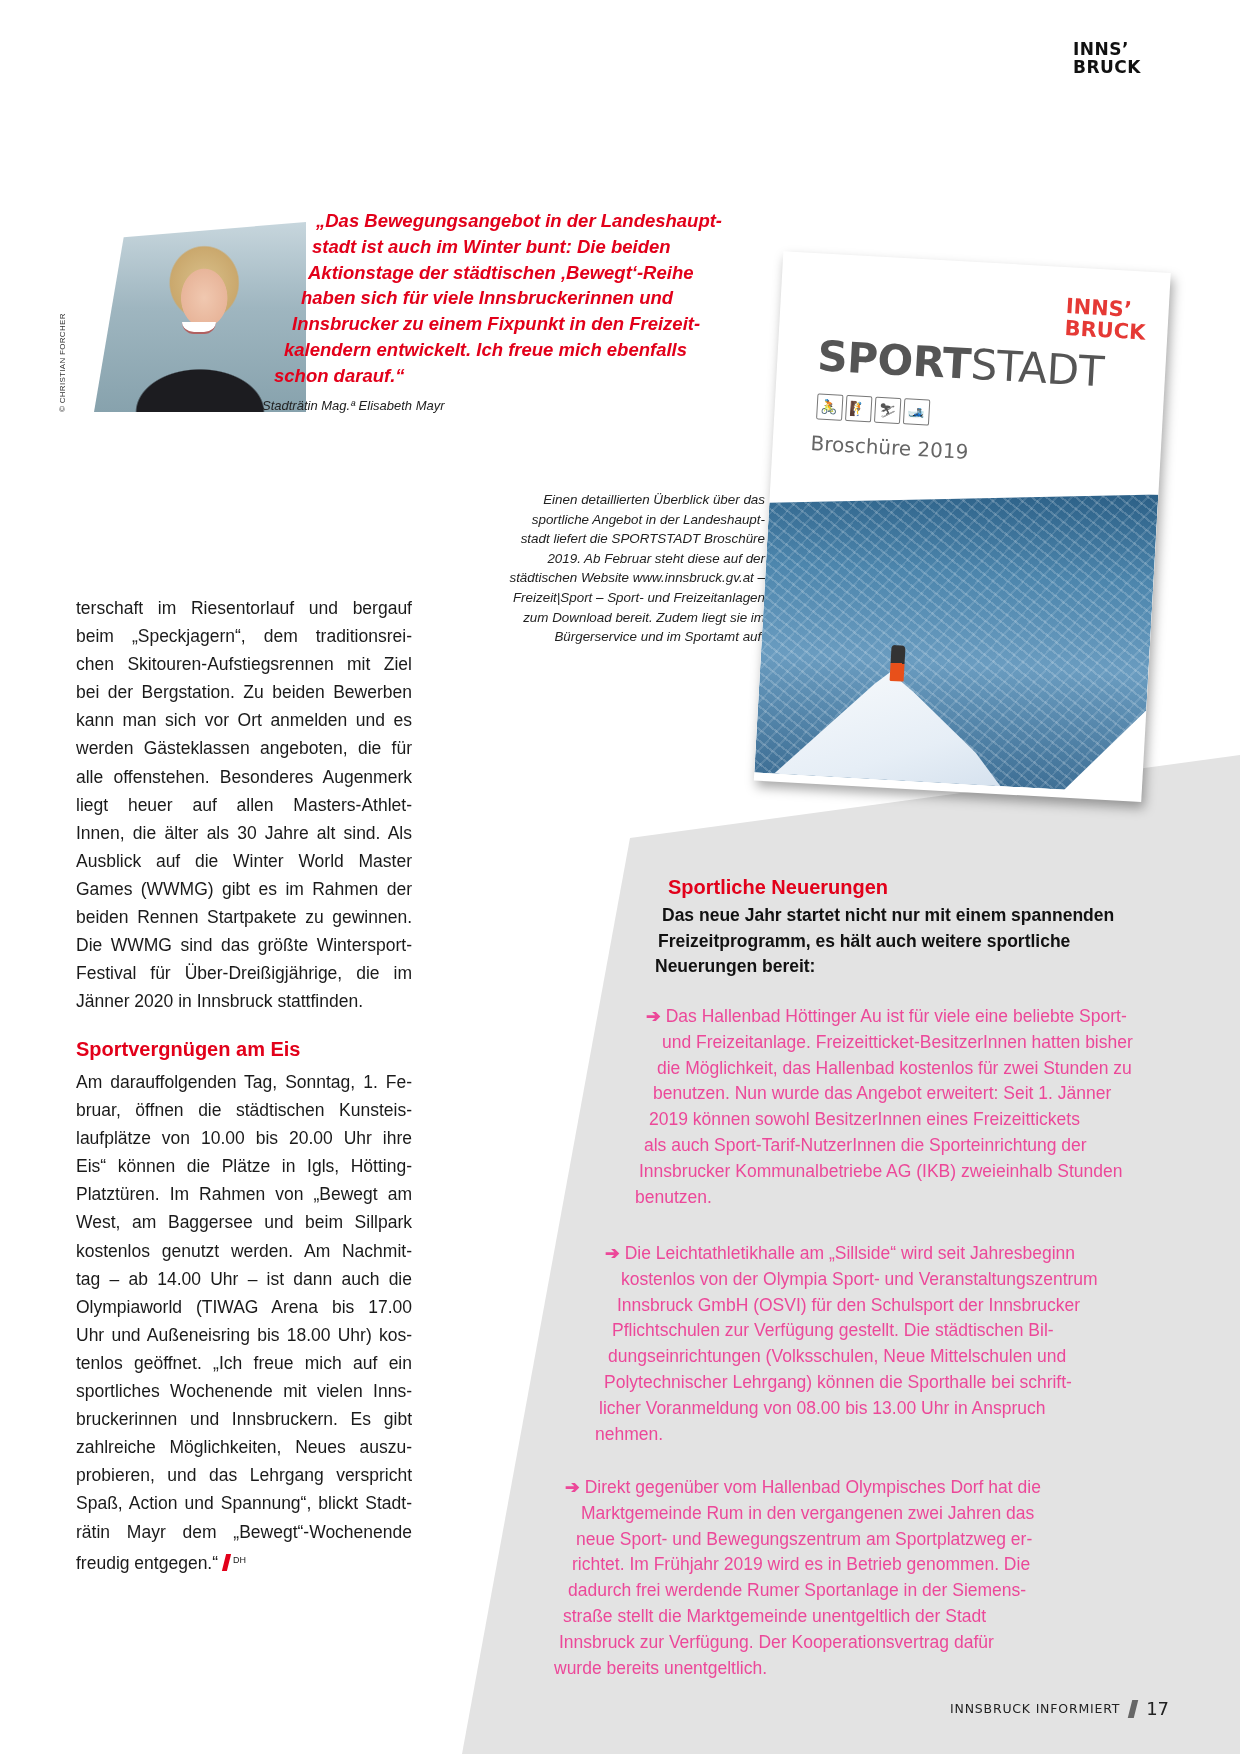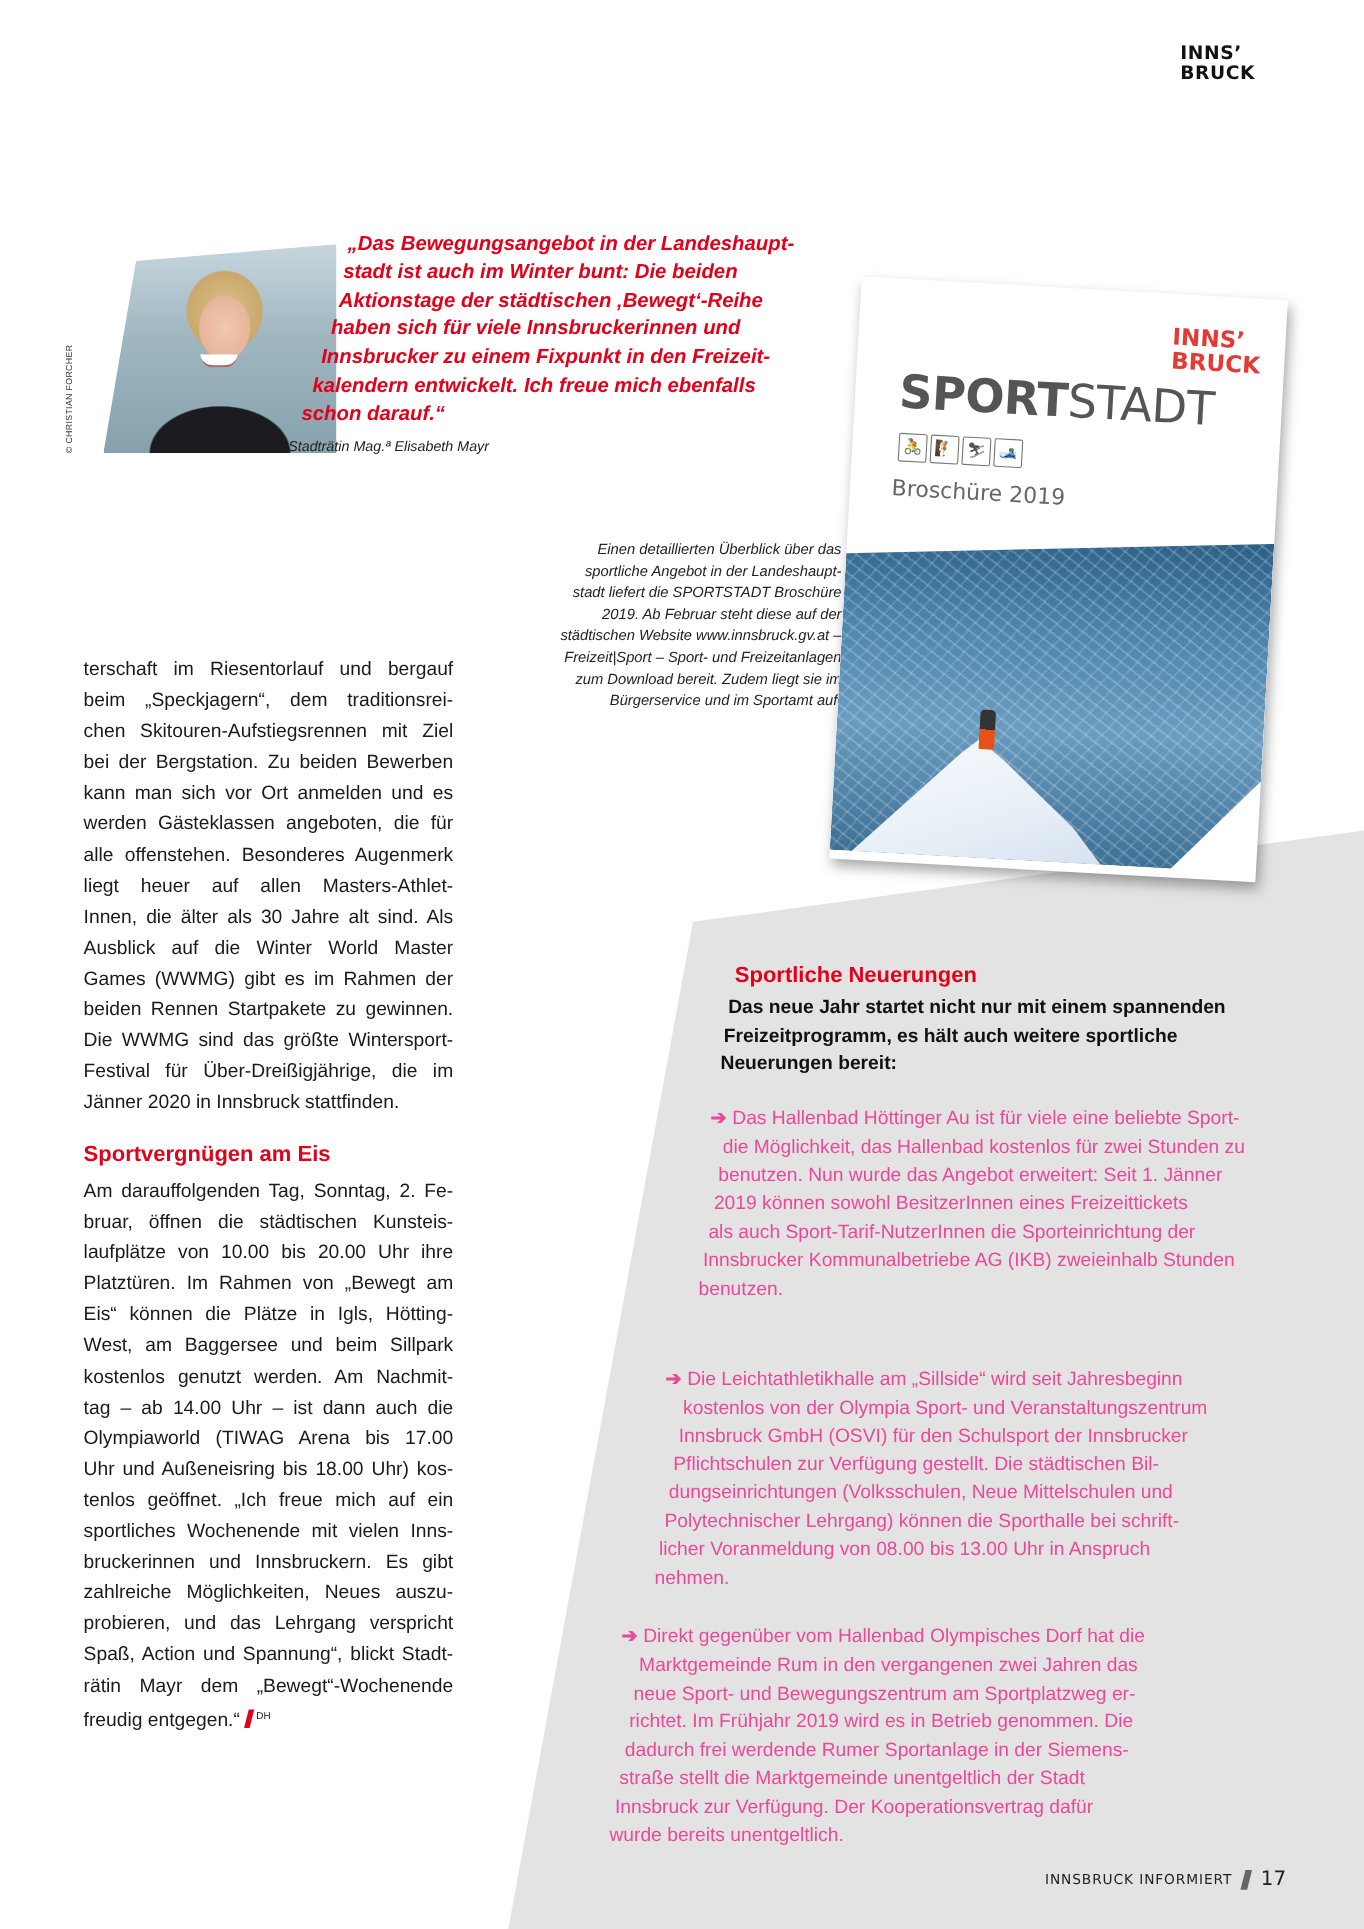--- a/index.html
+++ b/index.html
@@ -223,25 +223,25 @@
   <span class="ln">Games (WWMG) gibt es im Rahmen der</span>
   <span class="ln">beiden Rennen Startpakete zu gewinnen.</span>
   <span class="ln">Die WWMG sind das größte Wintersport-</span>
   <span class="ln">Festival für Über-Dreißigjährige, die im</span>
   <span class="ln last">Jänner 2020 in Innsbruck stattfinden.</span>
 </div>
 
 <div class="section-heading h-eis">Sportvergnügen am Eis</div>
 
 <div class="col-left eis">
-  <span class="ln">Am darauffolgenden Tag, Sonntag, 2. Fe-</span>
+  <span class="ln">Am darauffolgenden Tag, Sonntag, 1. Fe-</span>
   <span class="ln">bruar, öffnen die städtischen Kunsteis-</span>
   <span class="ln">laufplätze von 10.00 bis 20.00 Uhr ihre</span>
+  <span class="ln">Eis“ können die Plätze in Igls, Hötting-</span>
   <span class="ln">Platztüren. Im Rahmen von „Bewegt am</span>
-  <span class="ln">Eis“ können die Plätze in Igls, Hötting-</span>
   <span class="ln">West, am Baggersee und beim Sillpark</span>
   <span class="ln">kostenlos genutzt werden. Am Nachmit-</span>
   <span class="ln">tag – ab 14.00 Uhr – ist dann auch die</span>
   <span class="ln">Olympiaworld (TIWAG Arena bis 17.00</span>
   <span class="ln">Uhr und Außeneisring bis 18.00 Uhr) kos-</span>
   <span class="ln">tenlos geöffnet. „Ich freue mich auf ein</span>
   <span class="ln">sportliches Wochenende mit vielen Inns-</span>
   <span class="ln">bruckerinnen und Innsbruckern. Es gibt</span>
   <span class="ln">zahlreiche Möglichkeiten, Neues auszu-</span>
   <span class="ln">probieren, und das Lehrgang verspricht</span>
@@ -252,20 +252,21 @@
 
 <div class="section-heading h-neu">Sportliche Neuerungen</div>
 <div class="intro">
   <span style="margin-left:12px">Das neue Jahr startet nicht nur mit einem spannenden</span>
   <span style="margin-left:8px">Freizeitprogramm, es hält auch weitere sportliche</span>
   <span style="margin-left:5px">Neuerungen bereit:</span>
 </div>
 
 <div class="bullet" style="left:636px; top:1004px;">
   <span class="l" style="margin-left:10px"><span class="arrow">➔</span><span>Das Hallenbad Höttinger Au ist für viele eine beliebte Sport-</span></span>
+  <span class="l" style="margin-left:26px">und Freizeitanlage. Freizeitticket-BesitzerInnen hatten bisher</span>
   <span class="l" style="margin-left:21px">die Möglichkeit, das Hallenbad kostenlos für zwei Stunden zu</span>
   <span class="l" style="margin-left:17px">benutzen. Nun wurde das Angebot erweitert: Seit 1. Jänner</span>
   <span class="l" style="margin-left:13px">2019 können sowohl BesitzerInnen eines Freizeittickets</span>
   <span class="l" style="margin-left:8px">als auch Sport-Tarif-NutzerInnen die Sporteinrichtung der</span>
   <span class="l" style="margin-left:3px">Innsbrucker Kommunalbetriebe AG (IKB) zweieinhalb Stunden</span>
   <span class="l" style="margin-left:-1px">benutzen.</span>
 </div>
 
 <div class="bullet" style="left:595px; top:1241px;">
   <span class="l" style="margin-left:10px"><span class="arrow">➔</span><span>Die Leichtathletikhalle am „Sillside“ wird seit Jahresbeginn</span></span>

